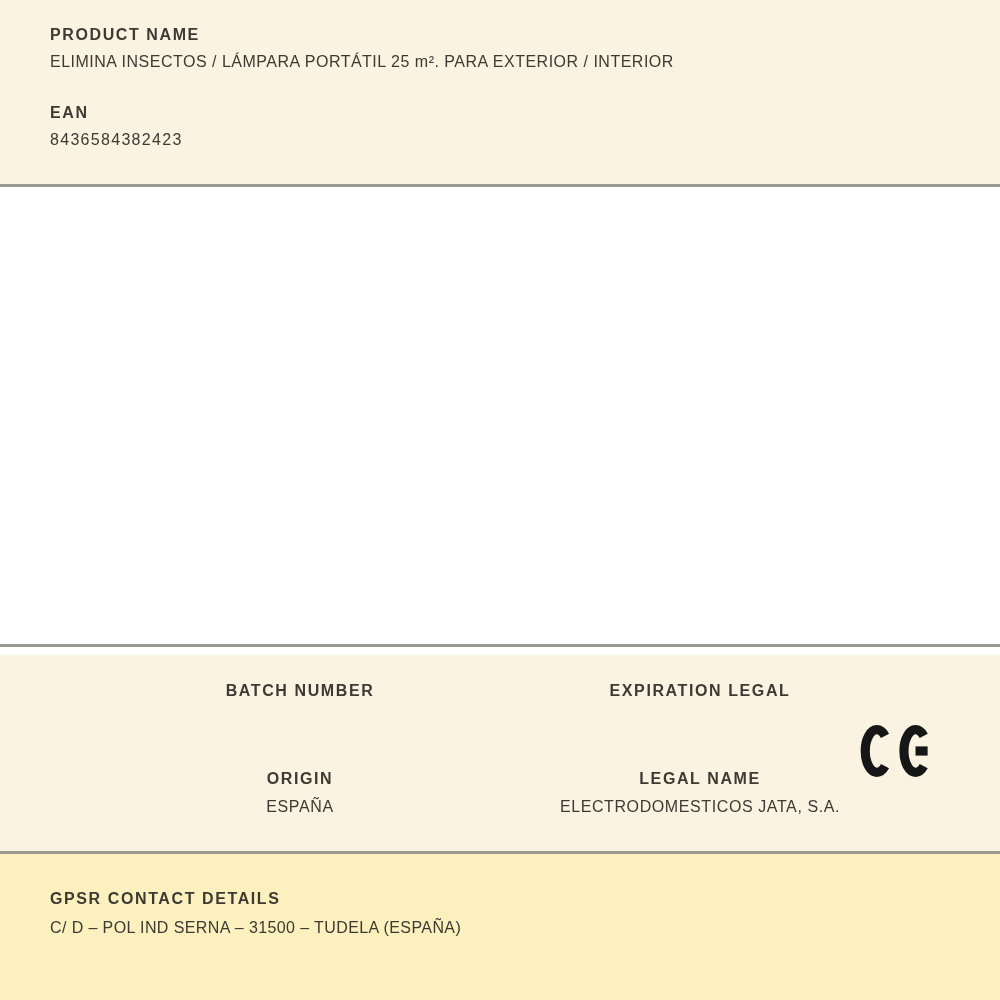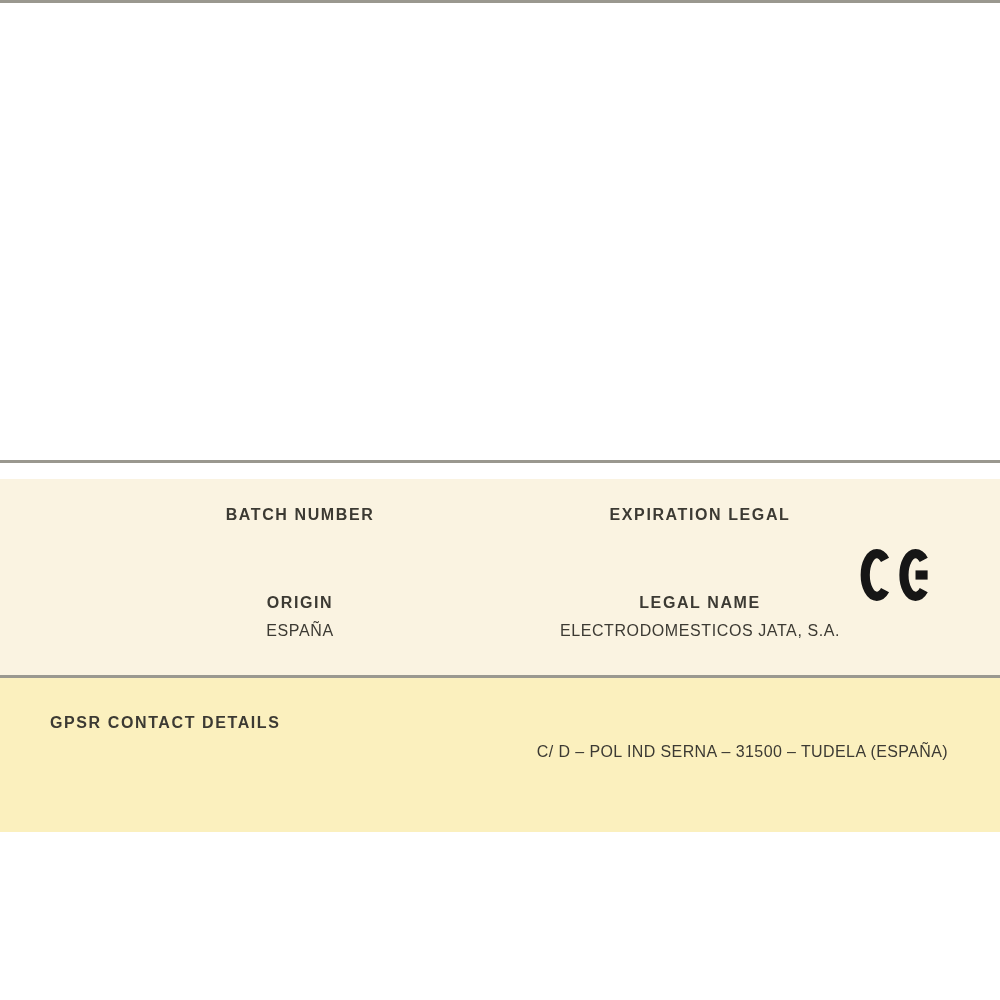--- a/index.html
+++ b/index.html
@@ -45,21 +45,21 @@
   
   .s2 { height: 457px; background: var(--white); }
 
   
   .s3 {
     height: 196px;
     background: var(--cream);
     position: relative;
   }
   .s3-grid {
-    margin: 16px 100px;
+    margin: 8px 100px;
     padding-top: 27px;
     display: grid;
     grid-template-columns: 1fr 1fr;
     row-gap: 70px;
     text-align: center;
   }
   .s3 .cell .value { margin-top: 10px; letter-spacing: 0.6px; }
   .ce {
     position: absolute;
     top: 66px;
@@ -70,30 +70,40 @@
   .ce path { stroke: var(--ce); stroke-width: 9.5; fill: none; }
 
   
   .s4 {
     height: 154px;
     background: var(--yellow);
     padding: 36px 52px 16px 50px;
   }
   .s4 .address {
     margin-top: 11px;
-    text-align: right;
+    text-align: left;
     font-size: 16px;
     letter-spacing: 0.4px;
   }
 </style>
 </head>
 <body>
 
 <div class="page">
 
+  <section class="s1">
+    <div class="field">
+      <div class="label">PRODUCT NAME</div>
+      <div class="value">ELIMINA INSECTOS / LÁMPARA PORTÁTIL 25 m². PARA EXTERIOR / INTERIOR</div>
+    </div>
+    <div class="field field-ean">
+      <div class="label">EAN</div>
+      <div class="value value-ean">8436584382423</div>
+    </div>
+  </section>
 
   <div class="divider"></div>
 
   <section class="s2"></section>
 
   <div class="divider"></div>
 
   <section class="s3">
     <div class="s3-grid">
       <div class="cell">

